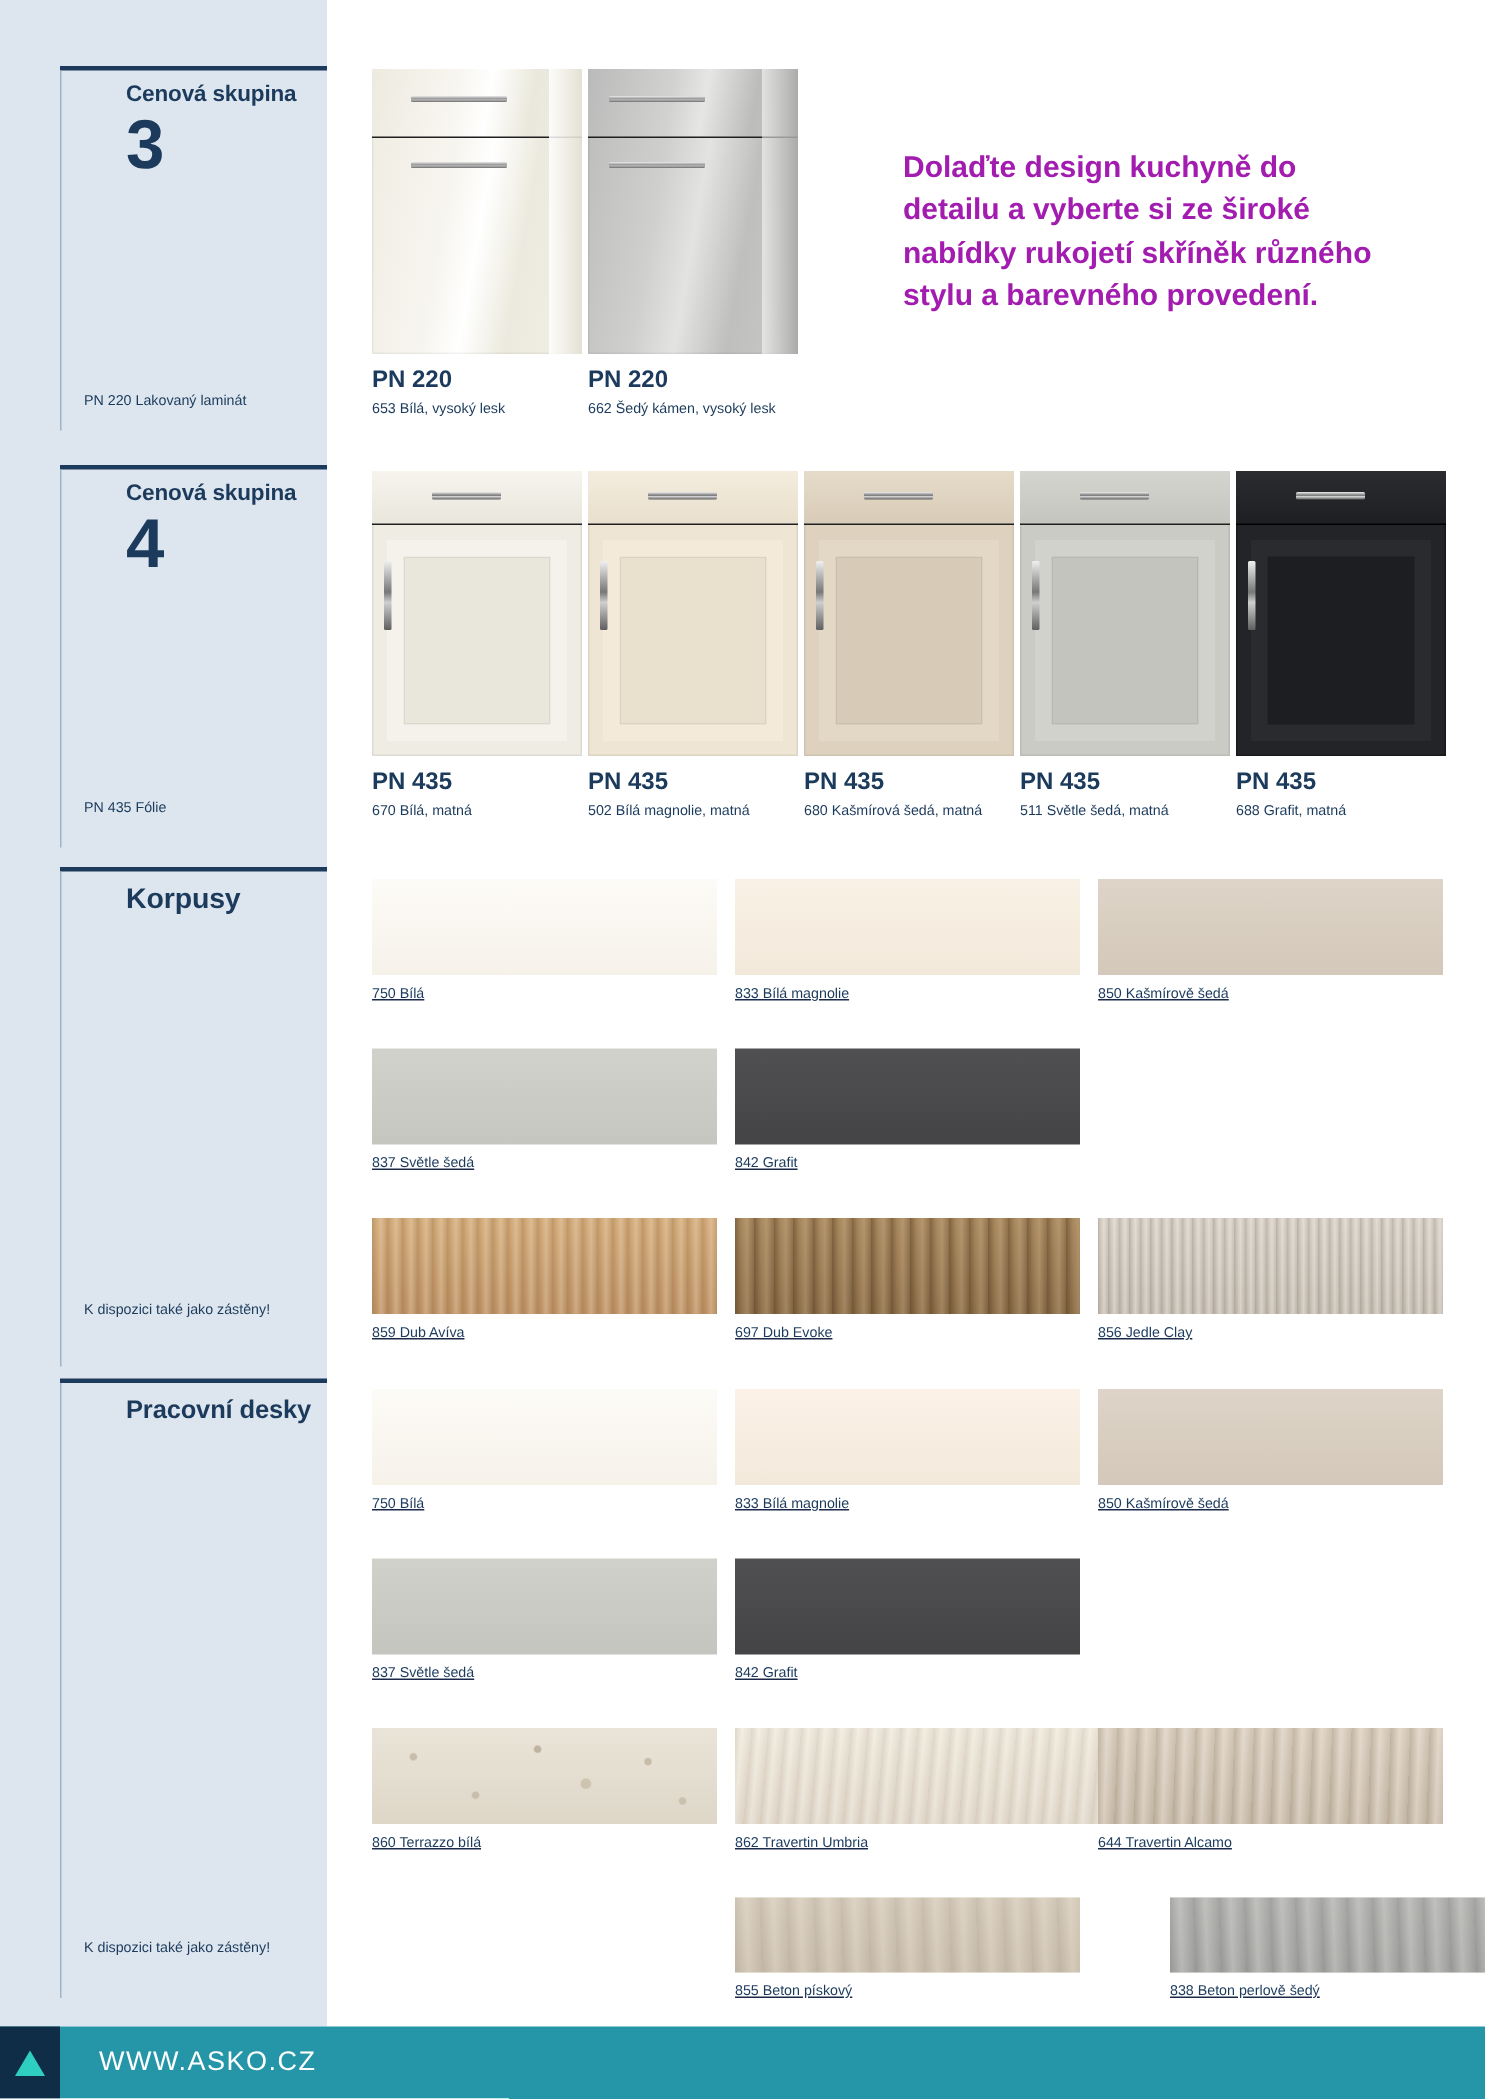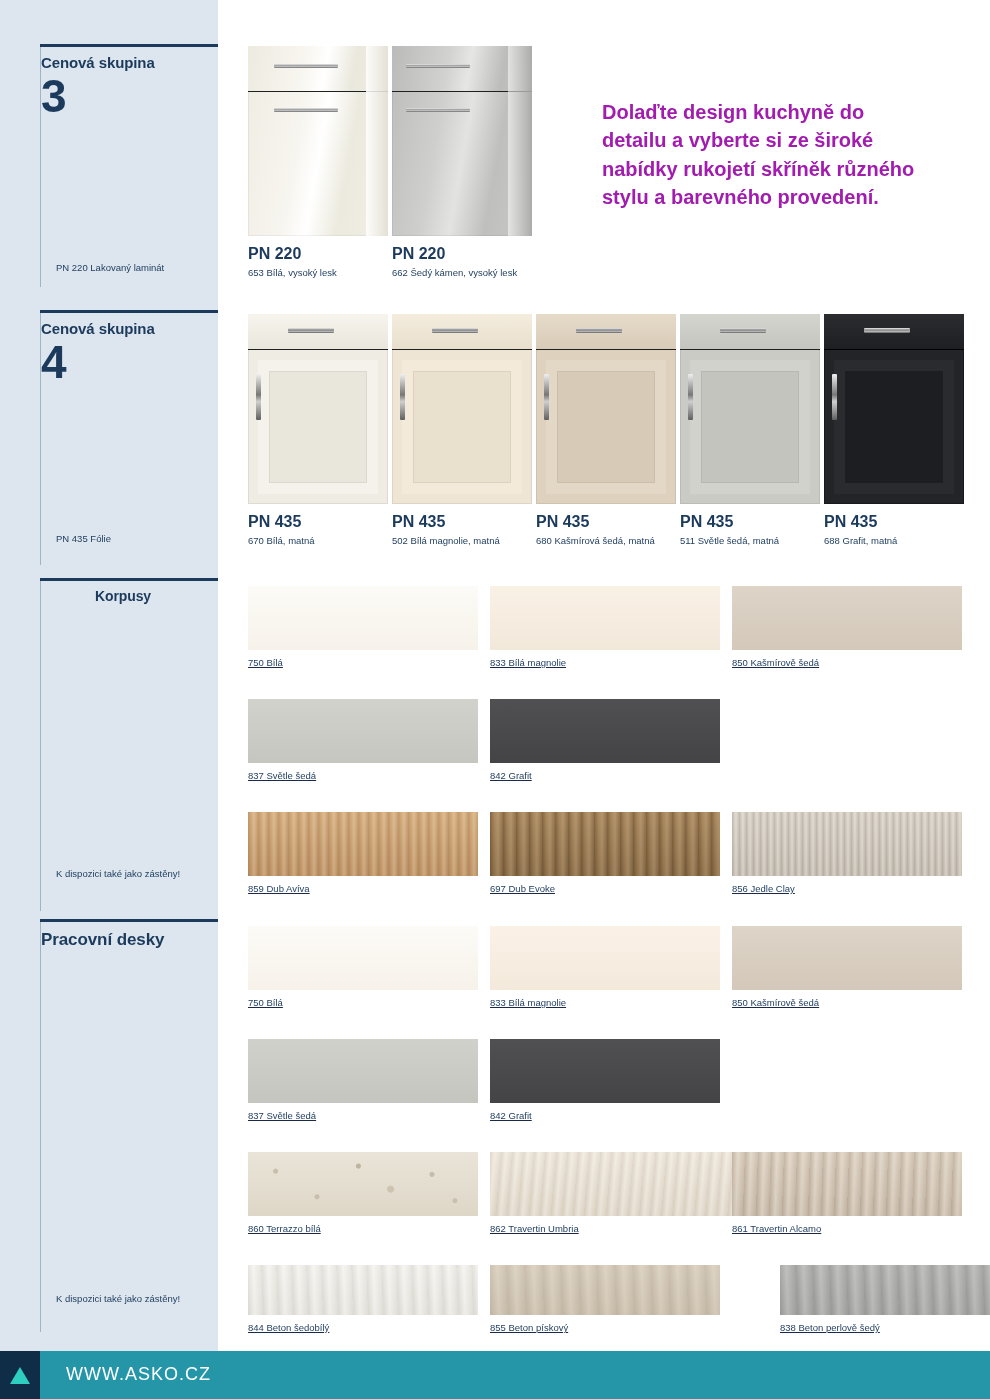--- a/index.html
+++ b/index.html
@@ -15,21 +15,21 @@
   
   .left-band {
     position:absolute; left:0; top:0; width:218px; height:1351px;
     background:#dde6ee;
   }
   .page {
     position:absolute; left:0; top:0; width:990px; height:1351px;
   }
   
   .sec-label {
-    position:absolute; left:25px; width:180px;
+    position:absolute; left:40px; width:180px;padding-left:28px;
   }
   .sec-rule {
     position:absolute; left:40px; width:178px; height:3px; background:#1b3a5c;
   }
   .sec-vline {
     position:absolute; left:40px; width:1px; background:#9fb4c6;
   }
   .sec-title {
     font-size:15px; font-weight:bold; color:#1b3a5c; letter-spacing:-0.1px;
     padding-left:16px; padding-top:10px; line-height:1.25;
@@ -171,21 +171,21 @@
       <div style="position:absolute;left:10px;top:46px;right:10px;bottom:10px;border:11px solid #2a2b2f;background:#1d1e22;"></div>
       <div style="position:absolute;left:8px;top:60px;width:5px;height:46px;background:linear-gradient(180deg,#f0f0f0,#777 45%,#cfcfcf 60%,#5f5f5f);border-radius:1px;"></div>
     </div>
     <div class="cap-title">PN 435</div>
     <div class="cap-sub">688 Grafit, matná</div>
   </div>
 
   <div class="sec-rule" style="top:578px;"></div>
   <div class="sec-vline" style="top:581px;height:330px;"></div>
   <div class="sec-label" style="top:578px;">
-    <div class="sec-title" style="font-size:14px;text-align:center;">Korpusy</div>
+    <div class="sec-title" style="font-size:19px;">Korpusy</div>
   </div>
   <div class="sec-foot" style="top:868px;width:140px;">K dispozici také jako zástěny!</div>
 
   <div class="swatch" style="left:248px;top:586px;width:230px;height:64px;">
     <div class="sw-img" style="background:linear-gradient(180deg,#fdfbf7,#f6f2ea);"></div>
     <div class="sw-cap">750 Bílá</div>
   </div>
   <div class="swatch" style="left:490px;top:586px;width:230px;height:64px;">
     <div class="sw-img" style="background:linear-gradient(180deg,#faf1e6,#f2e8da);"></div>
     <div class="sw-cap">833 Bílá magnolie</div>
@@ -266,29 +266,23 @@
   <div class="swatch" style="left:490px;top:1152px;width:266px;height:64px;">
     <div class="sw-img" style="background:
        repeating-linear-gradient(95deg, rgba(170,155,135,0.22) 0px, rgba(255,252,245,0.25) 5px, rgba(190,175,155,0.18) 11px),
        linear-gradient(180deg,#efe8dc,#e2dacd);"></div>
     <div class="sw-cap">862 Travertin Umbria</div>
   </div>
   <div class="swatch" style="left:732px;top:1152px;width:230px;height:64px;">
     <div class="sw-img" style="background:
        repeating-linear-gradient(92deg, rgba(140,120,98,0.3) 0px, rgba(248,240,228,0.3) 6px, rgba(160,140,118,0.22) 13px),
        linear-gradient(180deg,#dbd0c1,#cabeae);"></div>
-    <div class="sw-cap">861 Travertin Alcamo</div>
-  </div>
-
-  <div class="swatch" style="left:248px;top:1265px;width:230px;height:50px;">
-    <div class="sw-img" style="background:
-       repeating-linear-gradient(88deg, rgba(200,196,188,0.35) 0px, rgba(255,255,253,0.4) 7px, rgba(210,206,198,0.25) 15px),
-       linear-gradient(180deg,#efeee9,#e4e2dc);"></div>
-    <div class="sw-cap">844 Beton šedobílý</div>
-  </div>
+    <div class="sw-cap">644 Travertin Alcamo</div>
+  </div>
+
   <div class="swatch" style="left:490px;top:1265px;width:230px;height:50px;">
     <div class="sw-img" style="background:
        repeating-linear-gradient(88deg, rgba(160,145,122,0.22) 0px, rgba(235,226,210,0.35) 9px, rgba(175,160,138,0.18) 18px),
        linear-gradient(180deg,#d6ccbd,#c8bdac);"></div>
     <div class="sw-cap">855 Beton pískový</div>
   </div>
   <div class="swatch" style="left:732px;top:1265px;width:270px;height:50px;margin-left:48px;">
     <div class="sw-img" style="background:
        repeating-linear-gradient(88deg, rgba(120,120,118,0.28) 0px, rgba(215,215,212,0.4) 8px, rgba(130,130,128,0.2) 17px),
        linear-gradient(180deg,#b1b1af,#a2a2a0);"></div>

